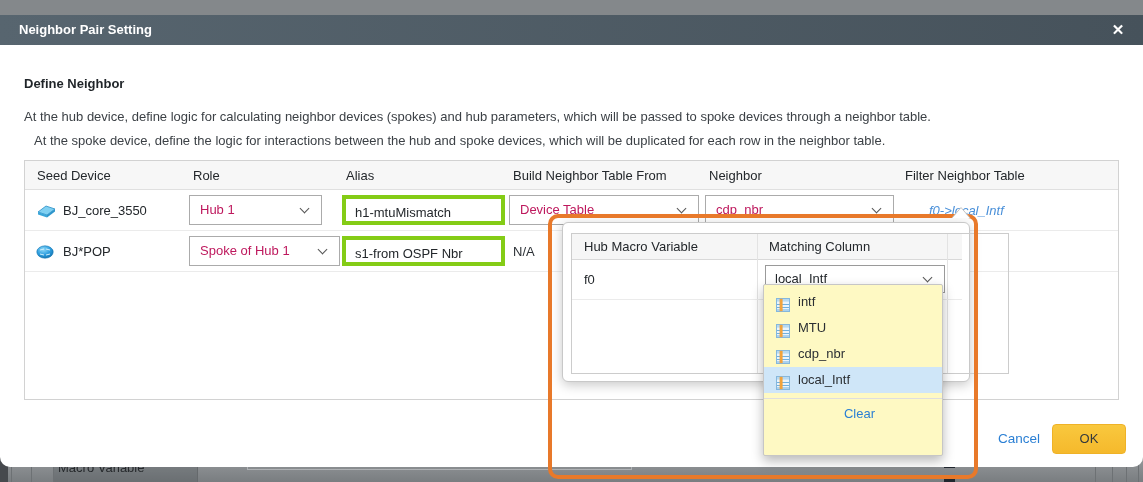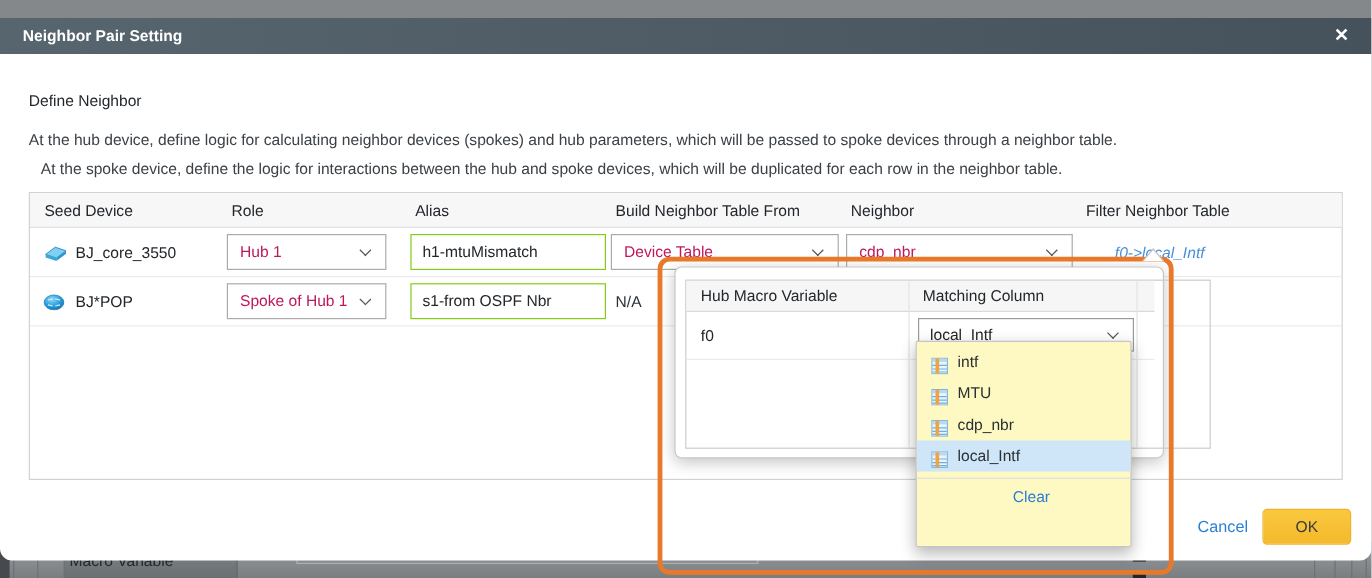--- a/index.html
+++ b/index.html
@@ -27,40 +27,40 @@
   .b-itemtext { position:absolute; left:959px; top:454px; color:#1f2224; z-index:2; }
 
   
   .dialog { position:absolute; left:0; top:15px; width:1143px; height:452px; background:#fff;
             border-radius:0 0 10px 10px; z-index:2; }
   .titlebar { position:absolute; left:0; top:0; width:1143px; height:30px;
               background:linear-gradient(90deg,#57656f,#46525b);
               color:#fff; line-height:30px; padding-left:19px; font-weight:600; }
   .closex { position:absolute; right:12px; top:0; width:26px; height:30px; line-height:30px;
             text-align:center; color:#fff; font-size:15px; cursor:pointer; }
-  .h-define { position:absolute; left:24px; top:61px; font-weight:400; color:#1f2428; }
+  .h-define { position:absolute; left:24px; top:61px; font-weight:700; color:#1f2428; }
   .p1 { position:absolute; left:24px; top:94px; color:#3c4146; }
   .p2 { position:absolute; left:24px; top:118px; color:#3c4146;margin-left:10px; }
 
   
   .mtable { position:absolute; left:24px; top:145px; width:1095px; height:240px;
             border:1px solid #d2d2d2; background:#fff; }
   .mthead { position:absolute; left:0; top:0; width:1093px; height:29px; background:#f7f7f7;
             border-bottom:1px solid #e0e0e0; }
   .mth { position:absolute; top:0; line-height:29px; color:#23272b; }
   .mrow { position:absolute; left:0; width:1093px; height:41px; border-bottom:1px solid #ebebeb; }
   .row1 { top:29px; } .row2 { top:70px; }
   .devlabel { position:absolute; left:62px; top:0; line-height:41px; color:#23272b; }
   .devicon { position:absolute; left:34px; top:14px; }
   .sel { position:absolute; height:30px; top:5px; border:1px solid #ababab; background:#fff;
          line-height:28px; padding-left:10px; color:#be185d; cursor:pointer; }
   .chev { position:absolute; right:13px; top:9px; width:7px; height:7px;
           border-right:1.4px solid #555; border-bottom:1.4px solid #555;
           transform:rotate(45deg); }
-  .inp { position:absolute; height:30px; top:5px; border:1px solid #84cc16; background:#fff;
+  .inp { position:absolute; height:30px; top:5px; border:4px solid #84cc16; background:#fff;
          line-height:28px; padding-left:9px; color:#23272b; }
   .natext { position:absolute; left:512px; top:0; line-height:41px; color:#2c3136; }
   .flink { position:absolute; left:904px; top:0; line-height:41px; color:#4a90d9; cursor:pointer;font-style:italic; }
 
   
   .cancel { position:absolute; left:998px; top:416px; color:#2a7fd4; cursor:pointer; font-size:13.5px; }
   .okbtn { position:absolute; left:1052px; top:409px; width:74px; height:30px;
            background:linear-gradient(#f9c83e,#f5b92c); border:1px solid #efb227; border-radius:4px;
            text-align:center; line-height:28px; color:#35393d; cursor:pointer; }
 
@@ -167,21 +167,21 @@
                 <stop offset="0%" stop-color="#8fd9f7"></stop>
                   <stop offset="55%" stop-color="#2f9fe0"></stop>
                   <stop offset="100%" stop-color="#1272ae"></stop>
               </radialGradient>
             </defs>
             <ellipse cx="9" cy="7" rx="8.2" ry="6.2" fill="url(#rg)" stroke="#1b7ab5" stroke-width="0.6"></ellipse>
             <path d="M4 5 L8 4 M10 4 L14 5 M4 9 L8 10 M10 10 L14 9" stroke="#cdeefc" stroke-width="1" fill="none"></path>
           </svg>
         </span>
         <span class="devlabel" style="left:38px">BJ*POP</span>
-        <div class="sel" style="left:164px; width:133px;">
+        <div class="sel" style="left:164px; width:151px;">
           <span>Spoke of Hub 1</span><span class="chev"></span>
         </div>
         <div class="inp" style="left:317px; width:163px;">
           <span>s1-from OSPF Nbr</span>
         </div>
         <span class="natext" style="left:488px">N/A</span>
       </div>
     </div>
 
     <span class="cancel">Cancel</span>

